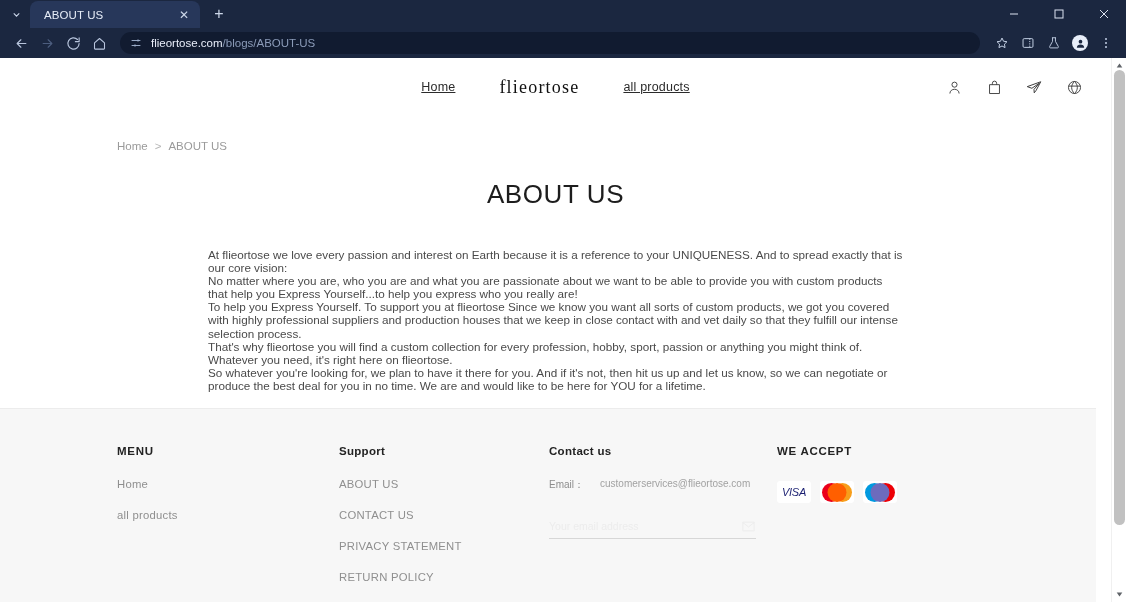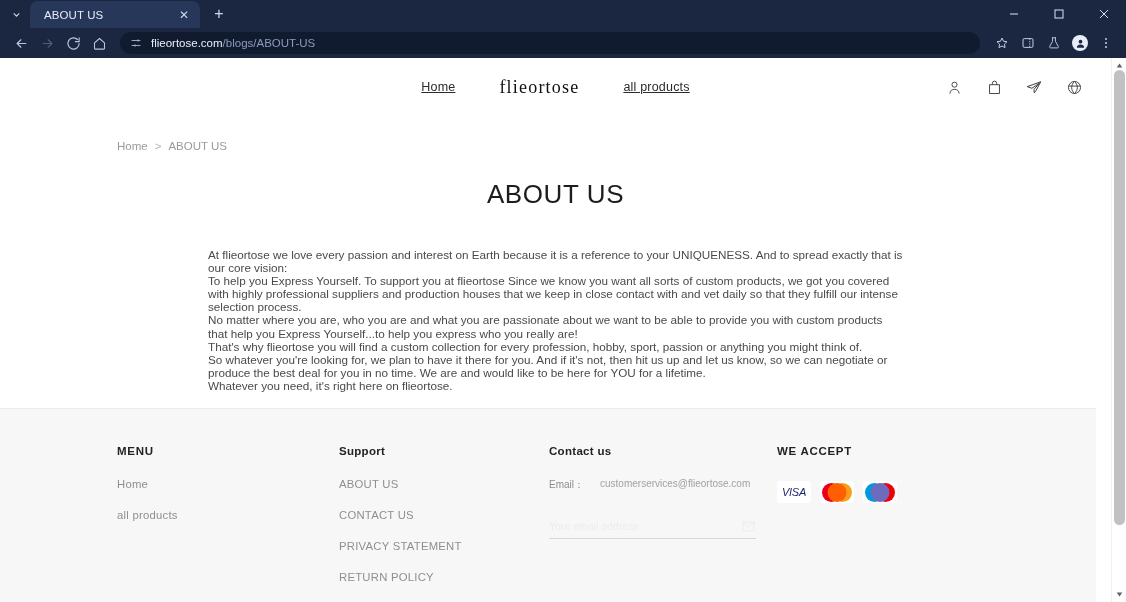--- a/index.html
+++ b/index.html
@@ -473,25 +473,25 @@
 
       <div class="breadcrumb">
         <a href="#">Home</a>
         <span class="sep">&gt;</span>
         <span>ABOUT US</span>
       </div>
 
       <h1 class="page-title">ABOUT US</h1>
       <div class="article">
         <p>At flieortose we love every passion and interest on Earth because it is a reference to your UNIQUENESS. And to spread exactly that is our core vision:</p>
+        <p>No matter where you are, who you are and what you are passionate about we want to be able to provide you with custom products that help you Express Yourself...to help you express who you really are!</p>
         <p>To help you Express Yourself. To support you at flieortose Since we know you want all sorts of custom products, we got you covered with highly professional suppliers and production houses that we keep in close contact with and vet daily so that they fulfill our intense selection process.</p>
-        <p>No matter where you are, who you are and what you are passionate about we want to be able to provide you with custom products that help you Express Yourself...to help you express who you really are!</p>
         <p>That's why flieortose you will find a custom collection for every profession, hobby, sport, passion or anything you might think of.</p>
+        <p>Whatever you need, it's right here on flieortose.</p>
         <p>So whatever you're looking for, we plan to have it there for you. And if it's not, then hit us up and let us know, so we can negotiate or produce the best deal for you in no time. We are and would like to be here for YOU for a lifetime.</p>
-        <p>Whatever you need, it's right here on flieortose.</p>
       </div>
 
       <div class="footer">
         <div class="footer-cols">
 
           <div class="fcol menu">
             <div class="fcol-title caps">MENU</div>
             <a class="flink" href="#">Home</a>
             <a class="flink" href="#">all products</a>
           </div>

